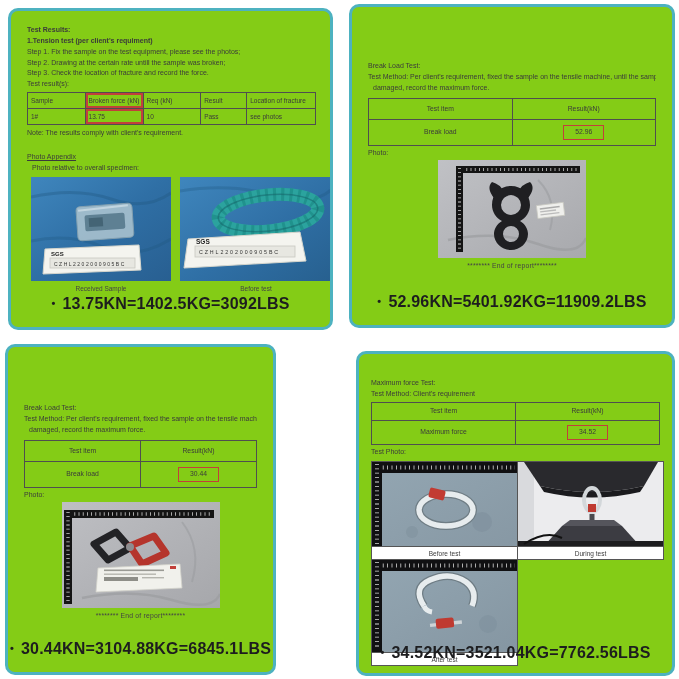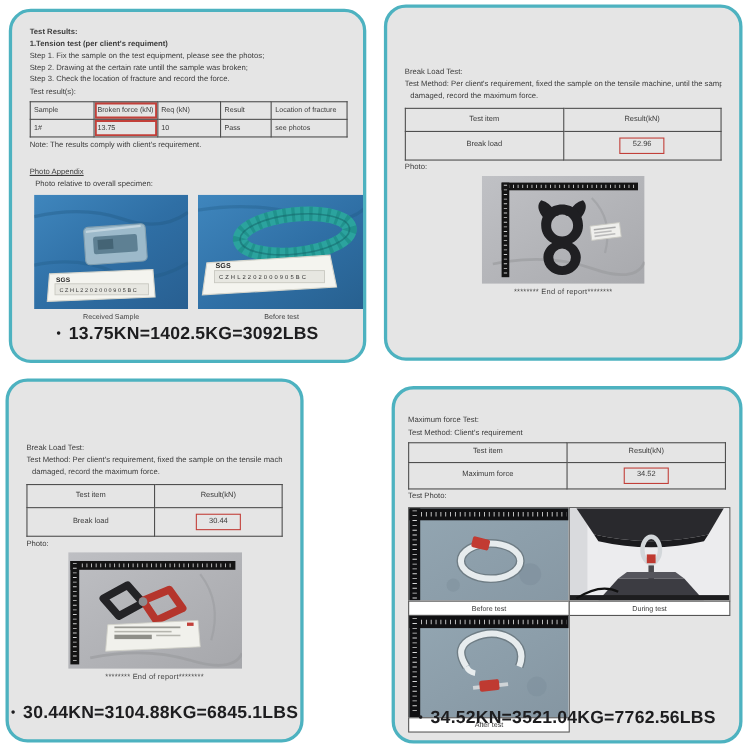--- a/index.html
+++ b/index.html
@@ -1,22 +1,22 @@
 <!DOCTYPE html>
 <html style="--teal: #4db2c0; --red: #c2403a; --conv_ink: #1d1d1f;"><head>
 <meta charset="utf-8">
 <style>
   html,body{margin:0;padding:0;}
   body{
     width:679px;height:679px;position:relative;background:#fff;overflow:hidden;
     font-family:"Liberation Sans", sans-serif;color:#3b3b3b;
   }
   .panel{
-    position:absolute;background:#e5e5e5;box-sizing:border-box;
-    border:3px solid var(--teal,#4db2c0);border-radius:20px;overflow:hidden;
+    position:absolute;background:#84cc16;box-sizing:border-box;
+    border:3px solid var(--teal,#4db2c0);border-radius:10px;overflow:hidden;
   }
   #panel-tl{left:8px;top:8px;width:325px;height:322px;padding:14px 14px 0 16px;}
   #panel-tr{left:349px;top:4px;width:326px;height:324px;padding:54px 16px 0 16px;}
   #panel-bl{left:5px;top:344px;width:271px;height:331px;padding:56px 16px 0 16px;}
   #panel-br{left:356px;top:351px;width:319px;height:325px;padding:24px 12px 0 12px;}
 
   .doc{font-size:7px;line-height:1.55;}
   .b{font-weight:bold;}
   .nowrap{white-space:nowrap;overflow:hidden;} .mt6{margin-top:6px;}
   .indent{padding-left:5px;}
@@ -201,20 +201,23 @@
       </g>
       <g transform="rotate(-7 112 50)">
         <rect x="99" y="44" width="27" height="13" fill="#efefec" stroke="#c9c9c2" stroke-width=".8"></rect>
         <rect x="102" y="47" width="20" height="1.4" fill="#aaa"></rect>
         <rect x="102" y="50" width="16" height="1.4" fill="#bbb"></rect>
         <rect x="102" y="53" width="19" height="1.4" fill="#bbb"></rect>
       </g>
     </svg>
     <div class="eor">******** End of report********</div>
   </div>
+  <div class="conv">
+    <span class="dot">•</span><span>52.96KN=5401.92KG=11909.2LBS</span>
+  </div>
 </div>
 
 <div class="panel doc" id="panel-bl">
   <div>Break Load Test:</div>
   <div class="nowrap">Test Method: Per client's requirement, fixed the sample on the tensile machine, until the sample</div>
   <div class="indent nowrap">damaged, record the maximum force.</div>
   <table class="t2">
     <tbody>
         <tr>
       <th style="width:50%">Test item</th>

